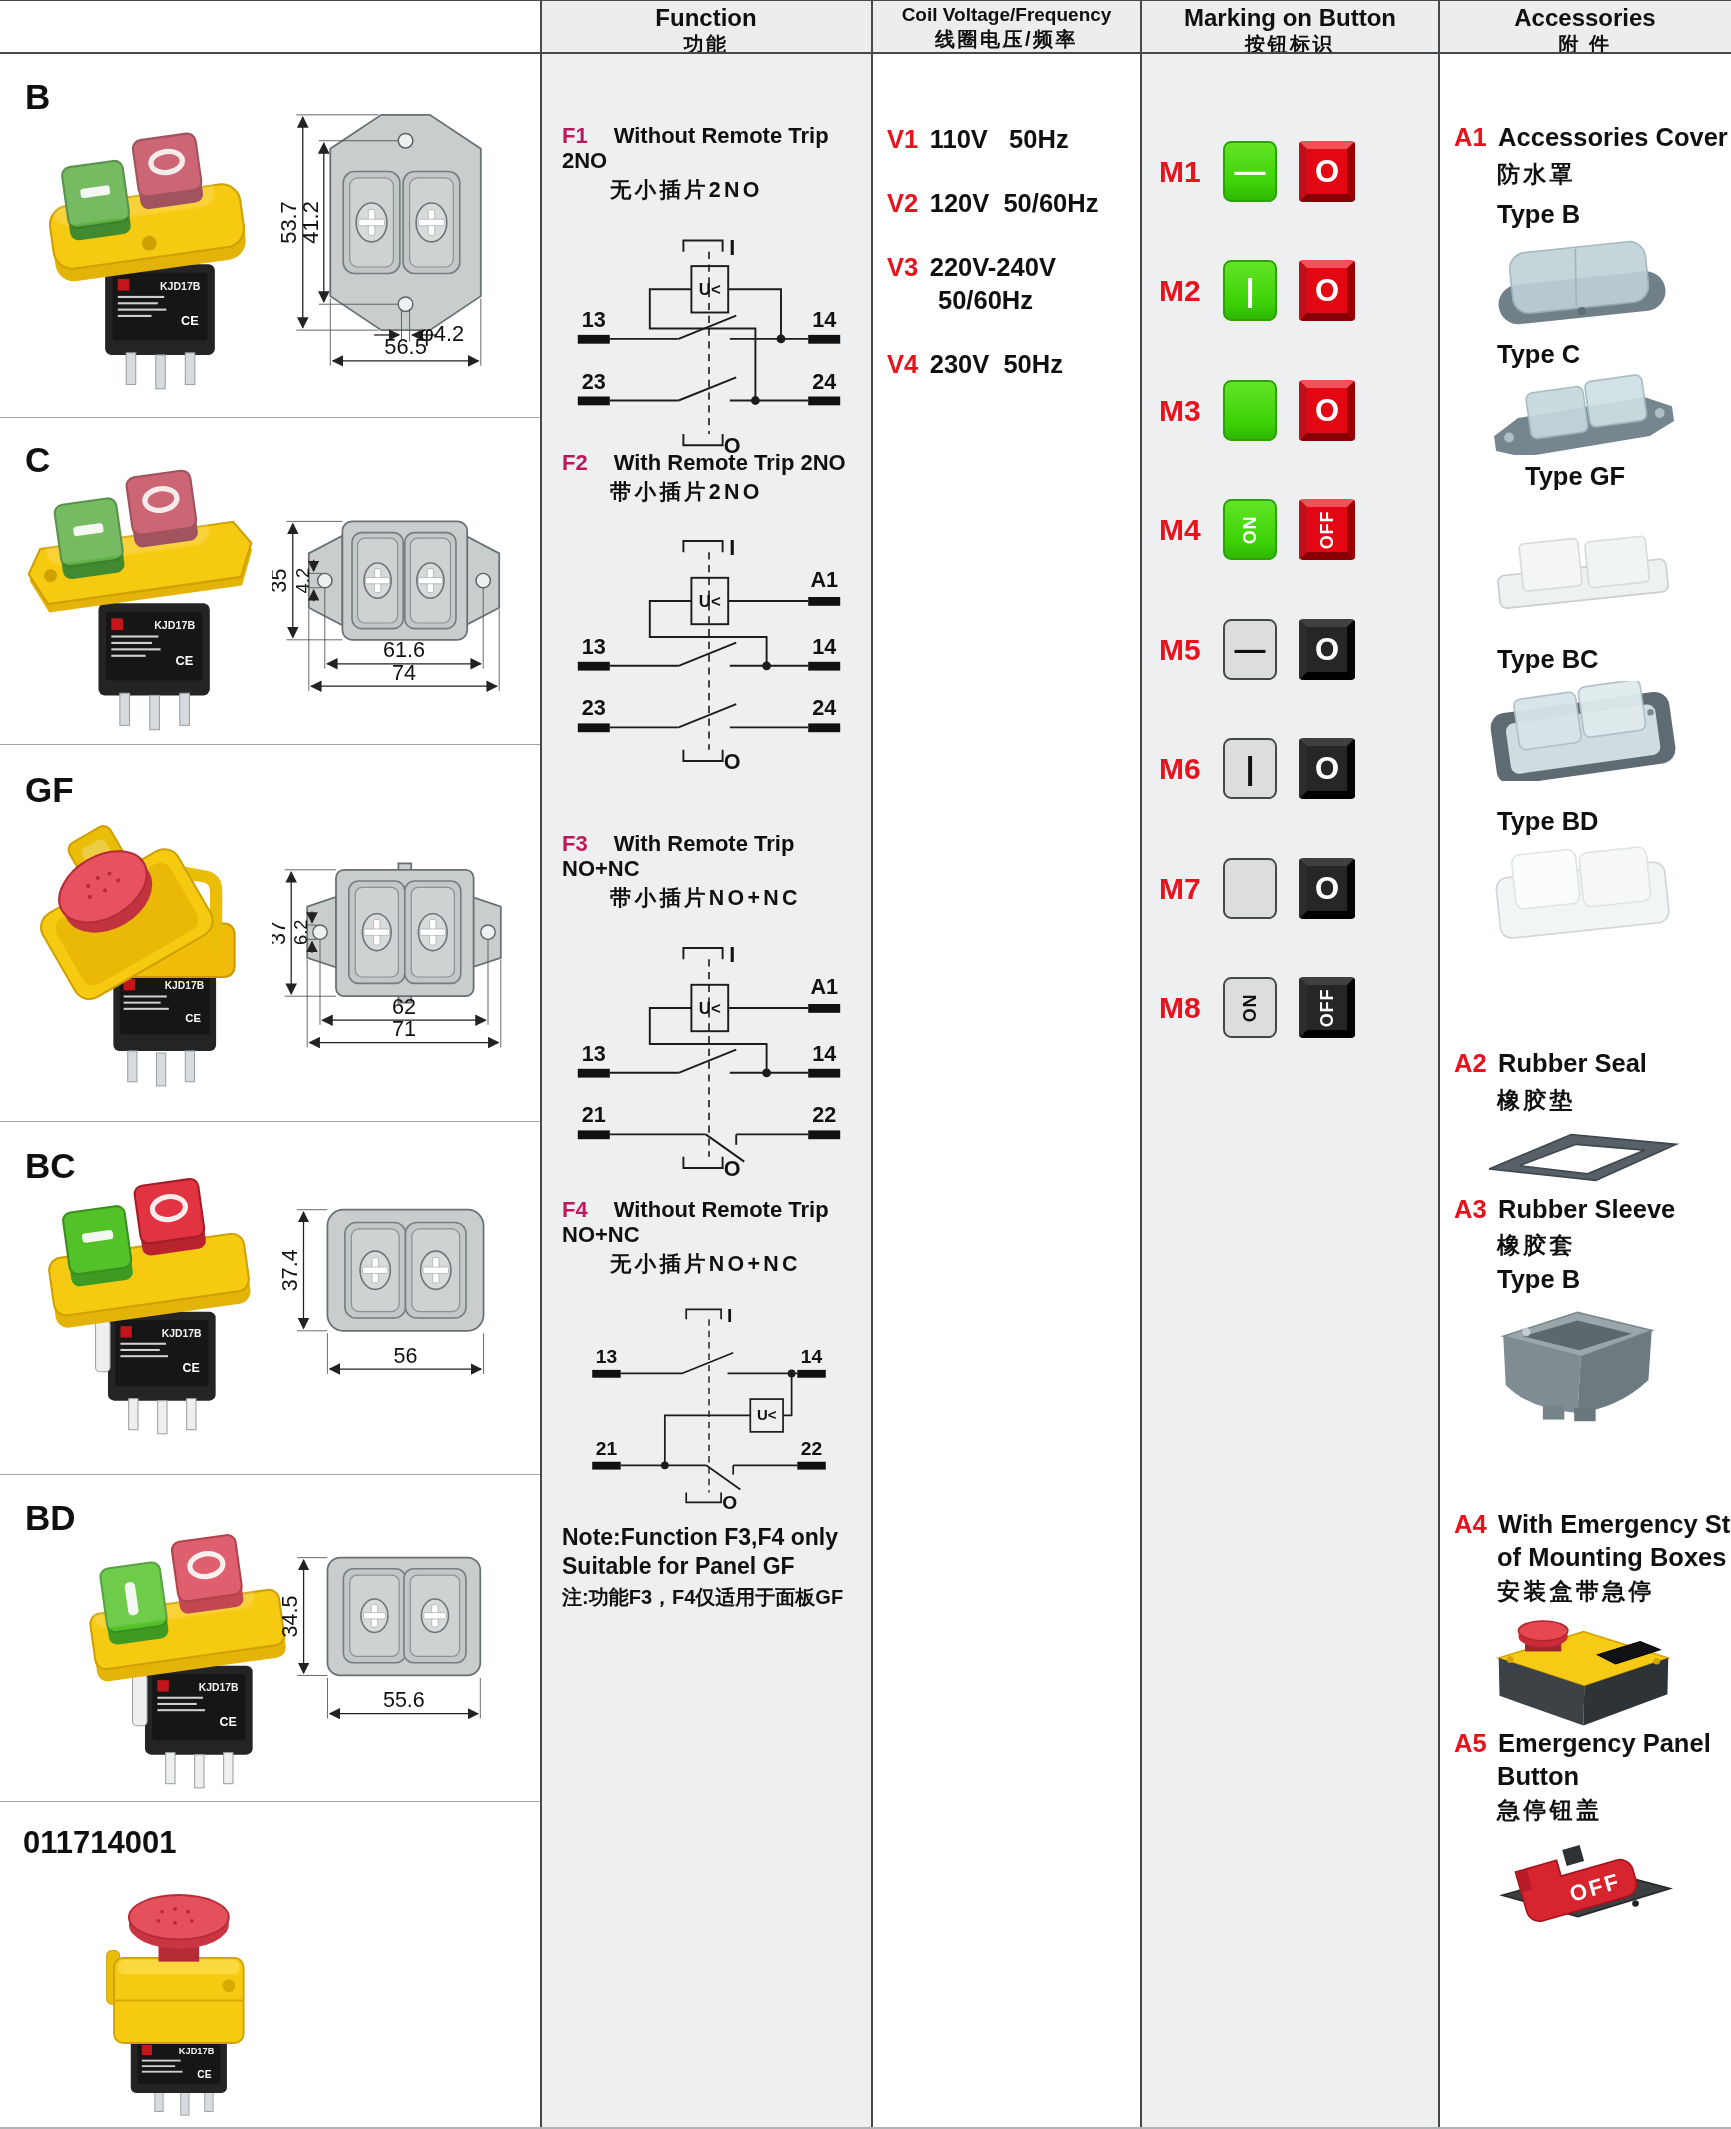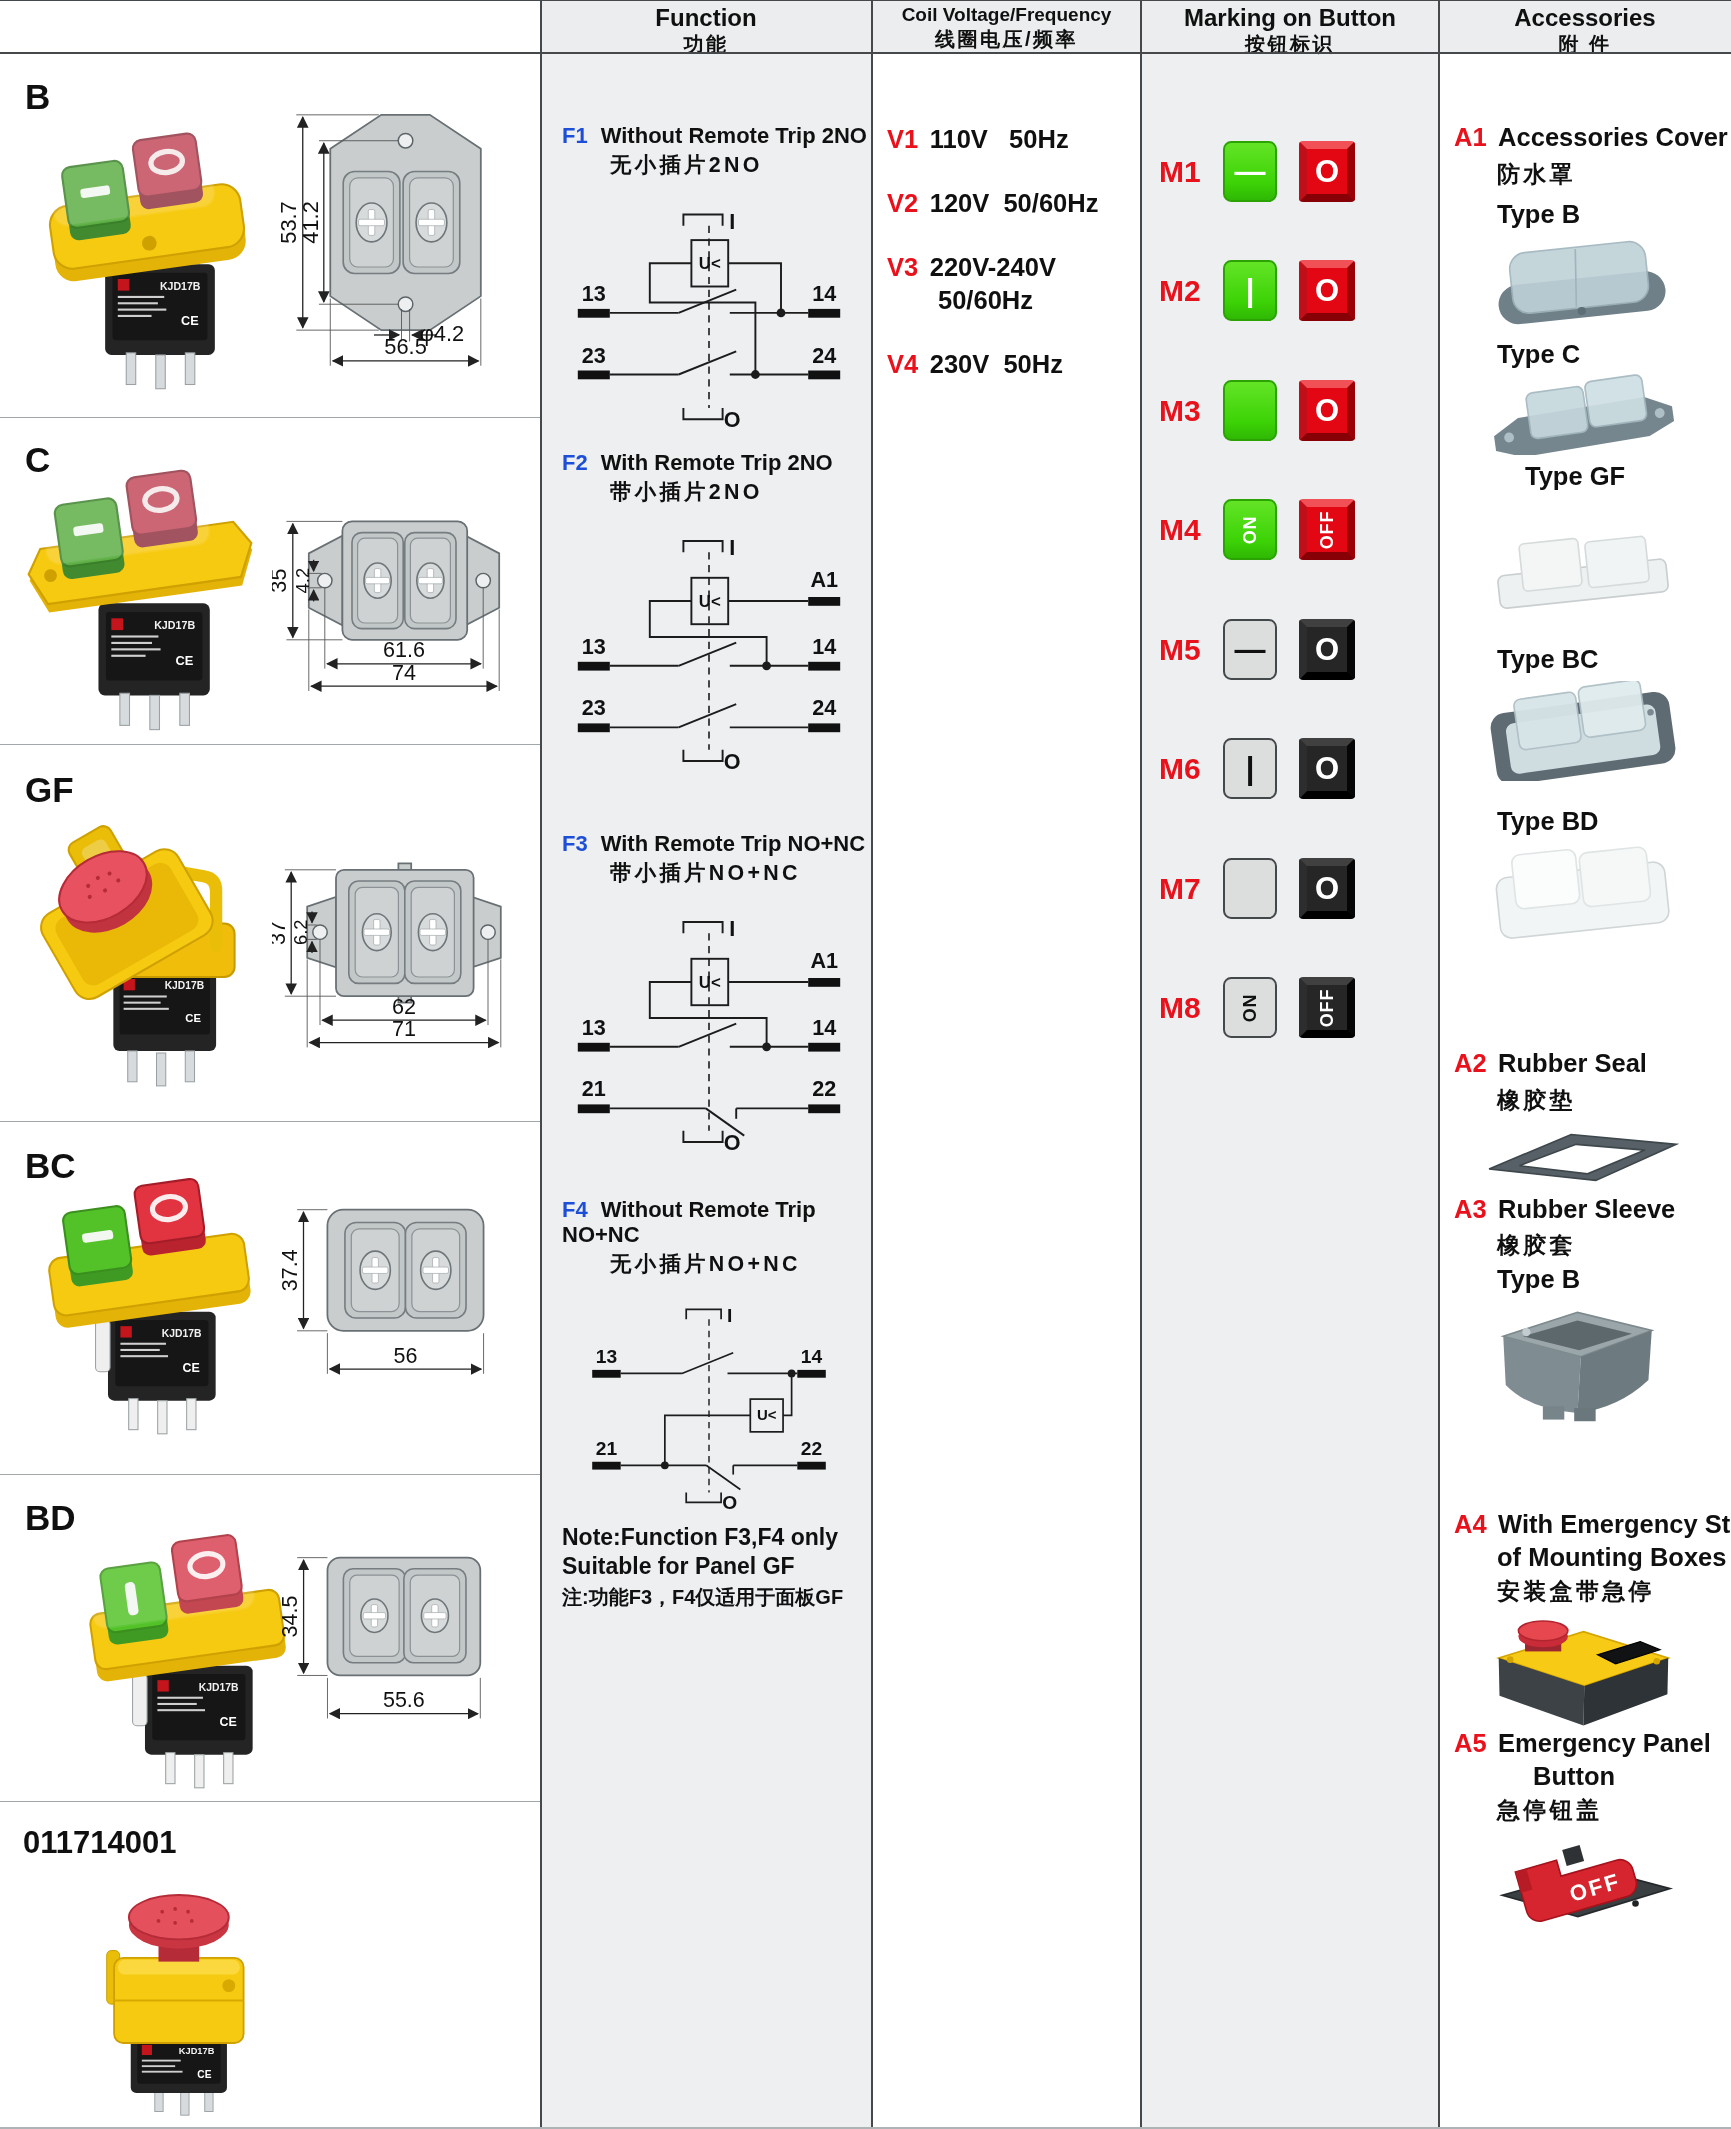--- a/index.html
+++ b/index.html
@@ -16,21 +16,21 @@
   .vsep{position:absolute;top:0;height:2129px;width:1.6px;background:#45494c;}
   .colbg{position:absolute;top:53px;bottom:0;background:#edeff1;}
   .rowsep{position:absolute;left:0;width:540px;height:0.8px;background:#a2a7a9;}
   .botline{position:absolute;left:0;bottom:0;width:100%;height:1.6px;background:#aeb3b5;}
   
   .pname{position:absolute;font-size:35px;font-weight:bold;color:#101010;}
   .pname.small{font-size:31px;}
   
   .fnblk{position:absolute;left:562px;width:306px;}
   .fn-title{font-size:22px;font-weight:bold;color:#101010;line-height:1.15;}
-  .fn-id{color:#1d4ed8;margin-right:13px;}
+  .fn-id{color:#be185d;margin-right:26px;}
   .fn-cn{font-size:21.4px;font-weight:bold;color:#101010;letter-spacing:3.3px;margin-left:48px;margin-top:1.6px;}
   .note-en{font-size:23px;font-weight:bold;color:#101010;line-height:1.25;}
   .note-cn{font-size:20px;font-weight:bold;color:#101010;margin-top:3.3px;}
   
   .volt{position:absolute;left:887px;font-size:25.5px;font-weight:bold;color:#101010;white-space:pre;}
   .vid{color:#e8121c;margin-right:11.5px;}
   .volt-l2{position:absolute;left:938px;font-size:25.5px;font-weight:bold;color:#101010;}
   
   .mrow{position:absolute;left:1141px;width:298px;height:61px;}
   .mid{position:absolute;left:18px;top:50%;transform:translateY(-50%);
@@ -774,21 +774,21 @@
     <polygon points="236,58 134,92 133,140 235,102" fill="#2e3337"></polygon>
     <polygon points="150,54 202,38 226,48 172,65" fill="#101214" stroke="#000" stroke-width="1.5"></polygon>
     <circle cx="44" cy="60" r="4" fill="#d4a500"></circle>
       <circle cx="222" cy="62" r="4" fill="#d4a500"></circle>
     <rect x="62" y="32" width="44" height="18" fill="#9c2730"></rect>
     <ellipse cx="84" cy="32" rx="30" ry="13" fill="#c92c38"></ellipse>
     <ellipse cx="84" cy="25" rx="30" ry="12" fill="#e74850" stroke="#b2252f" stroke-width="2"></ellipse>
   </svg>
 
   <div class="acc-h" style="top:1728px;"><span class="acc-id">A5</span><span>Emergency Panel</span></div>
-  <div class="acc-type" style="top:1761px;margin-left:36px;">Button</div>
+  <div class="acc-type" style="top:1761px;">Button</div>
   <div class="acc-cn" style="top:1794px;">急停钮盖</div>
   <svg class="abs" style="left:1479px;top:1830px;" width="206" height="107" viewBox="0 0 250 130">
     <polygon points="28,78 142,46 232,70 120,104" fill="#3a3f42" stroke="#26292b" stroke-width="2"></polygon>
     <circle cx="190" cy="88" r="4" fill="#202325"></circle>
     <g transform="rotate(-16 125 60)">
       <rect x="112" y="18" width="22" height="20" fill="#2e3234"></rect>
       <path d="M50,28 h52 v20 h70 a16,16 0 0 1 16,16 v14 a16,16 0 0 1 -16,16 H66 a16,16 0 0 1 -16,-16 Z" fill="#d6252f" stroke="#a5131c" stroke-width="2"></path>
       <path d="M50,28 h14 v26 h-14 Z" fill="#b71c26"></path>
       <text x="138" y="82" font-size="27" font-weight="bold" fill="#fff" letter-spacing="3" text-anchor="middle">OFF</text>
     </g>

